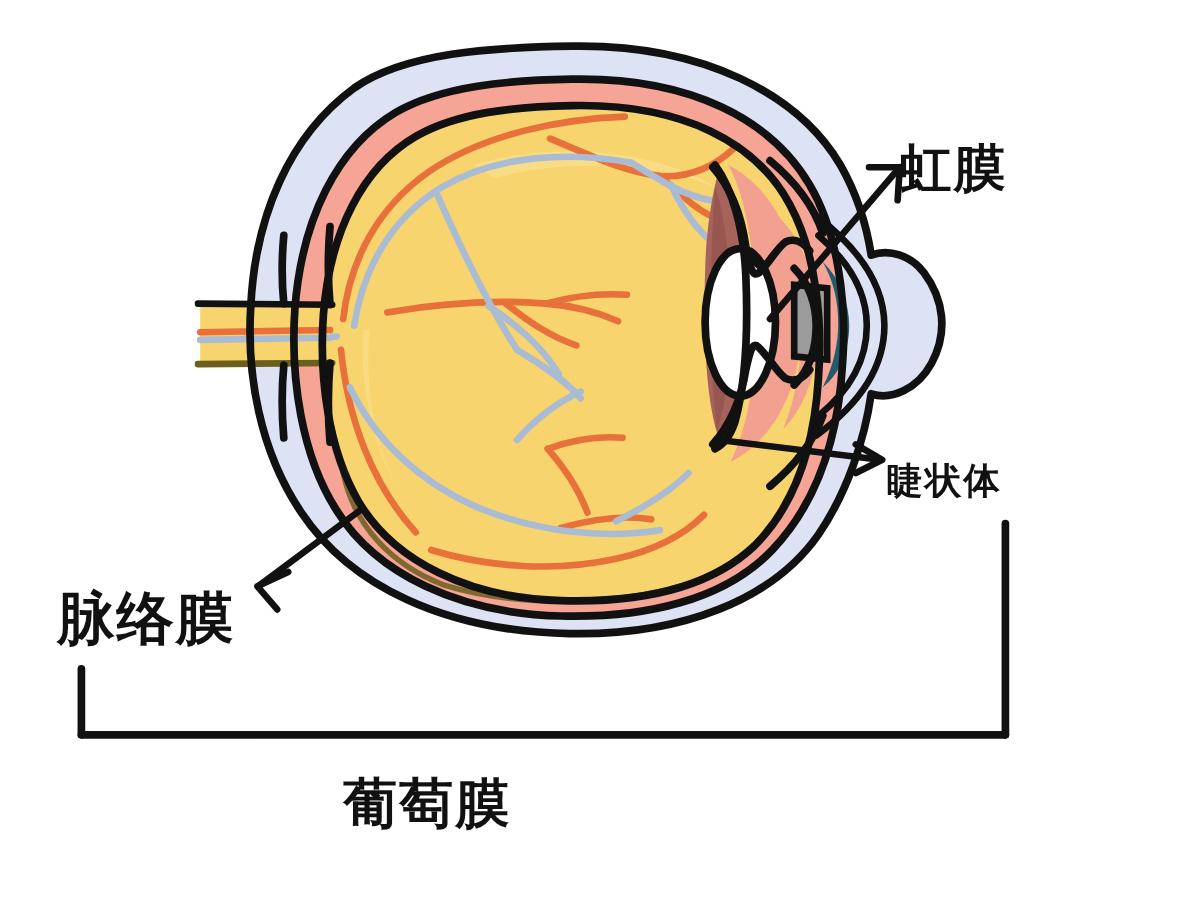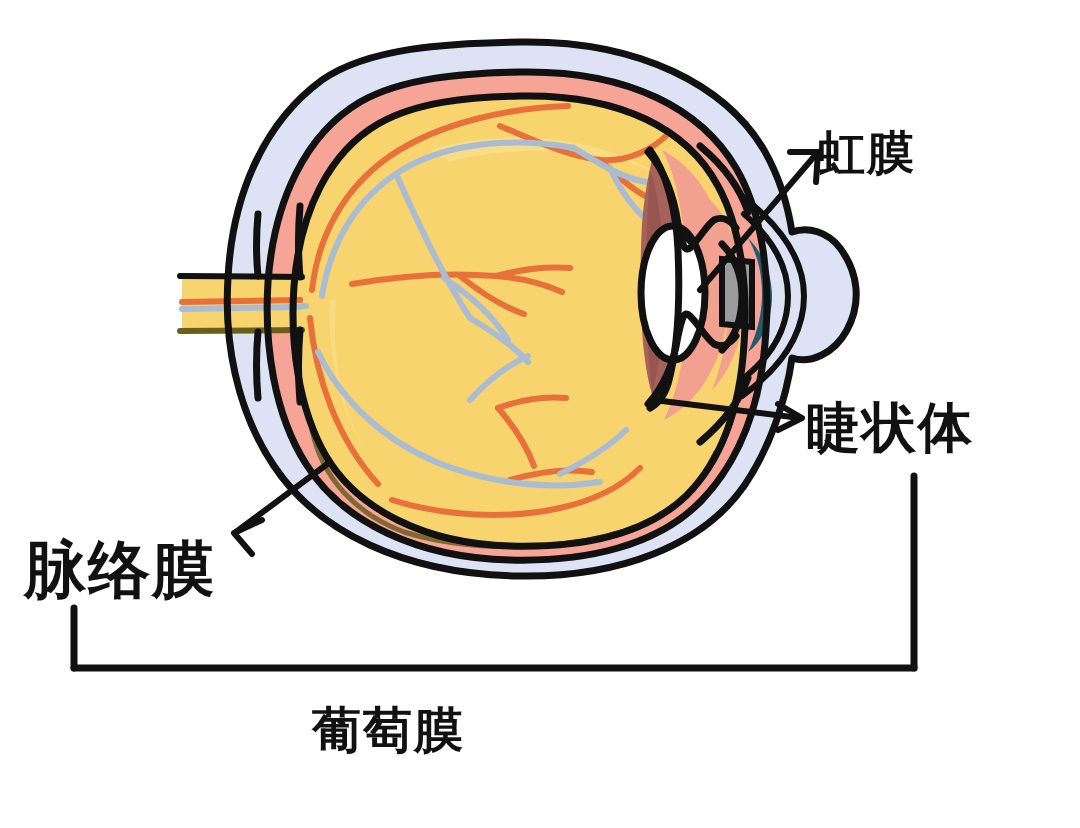--- a/index.html
+++ b/index.html
@@ -33,27 +33,27 @@
     letter-spacing: 2px;
     user-select: none;
   }
   #label-iris {
     left: 818px;
     top: 122px;
     font-size: 47px;
   }
   #label-ciliary {
     left: 806px;
-    top: 392px;
-    font-size: 54px;
+    top: 415px;
+    font-size: 33px;
   }
   #label-choroid {
-    left: 24px;
+    left: 52px;
     top: 528px;
-    font-size: 62px;
+    font-size: 52px;
   }
   #label-uvea {
     left: 312px;
     top: 678px;
     font-size: 49px;
     margin-top: 20px;
   }
 </style>
 </head>
 <body>

